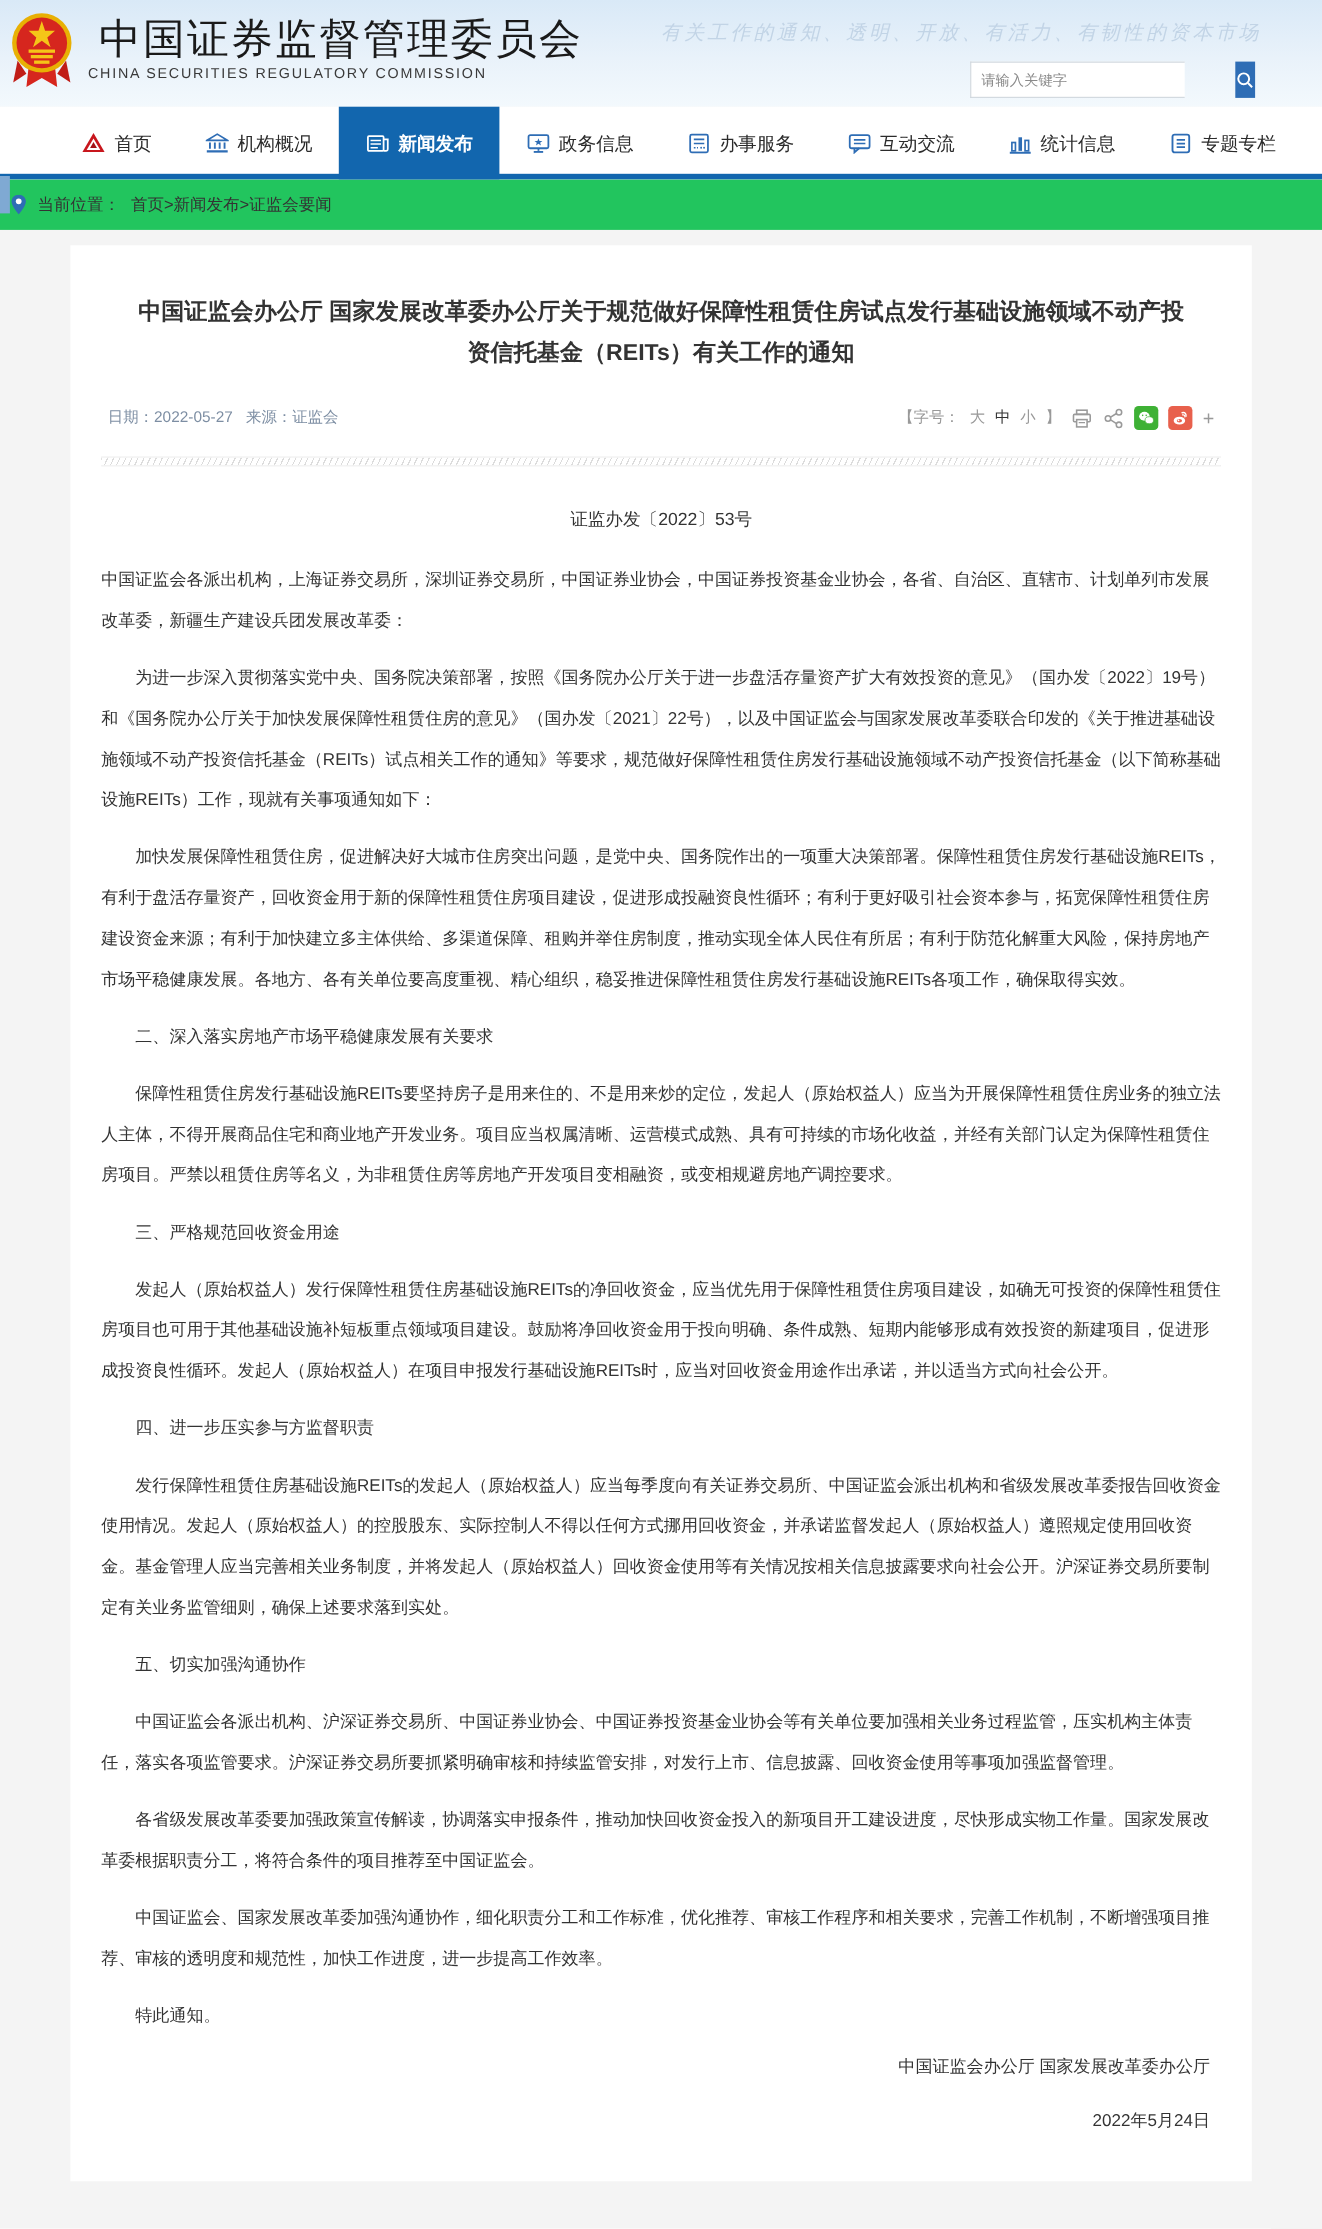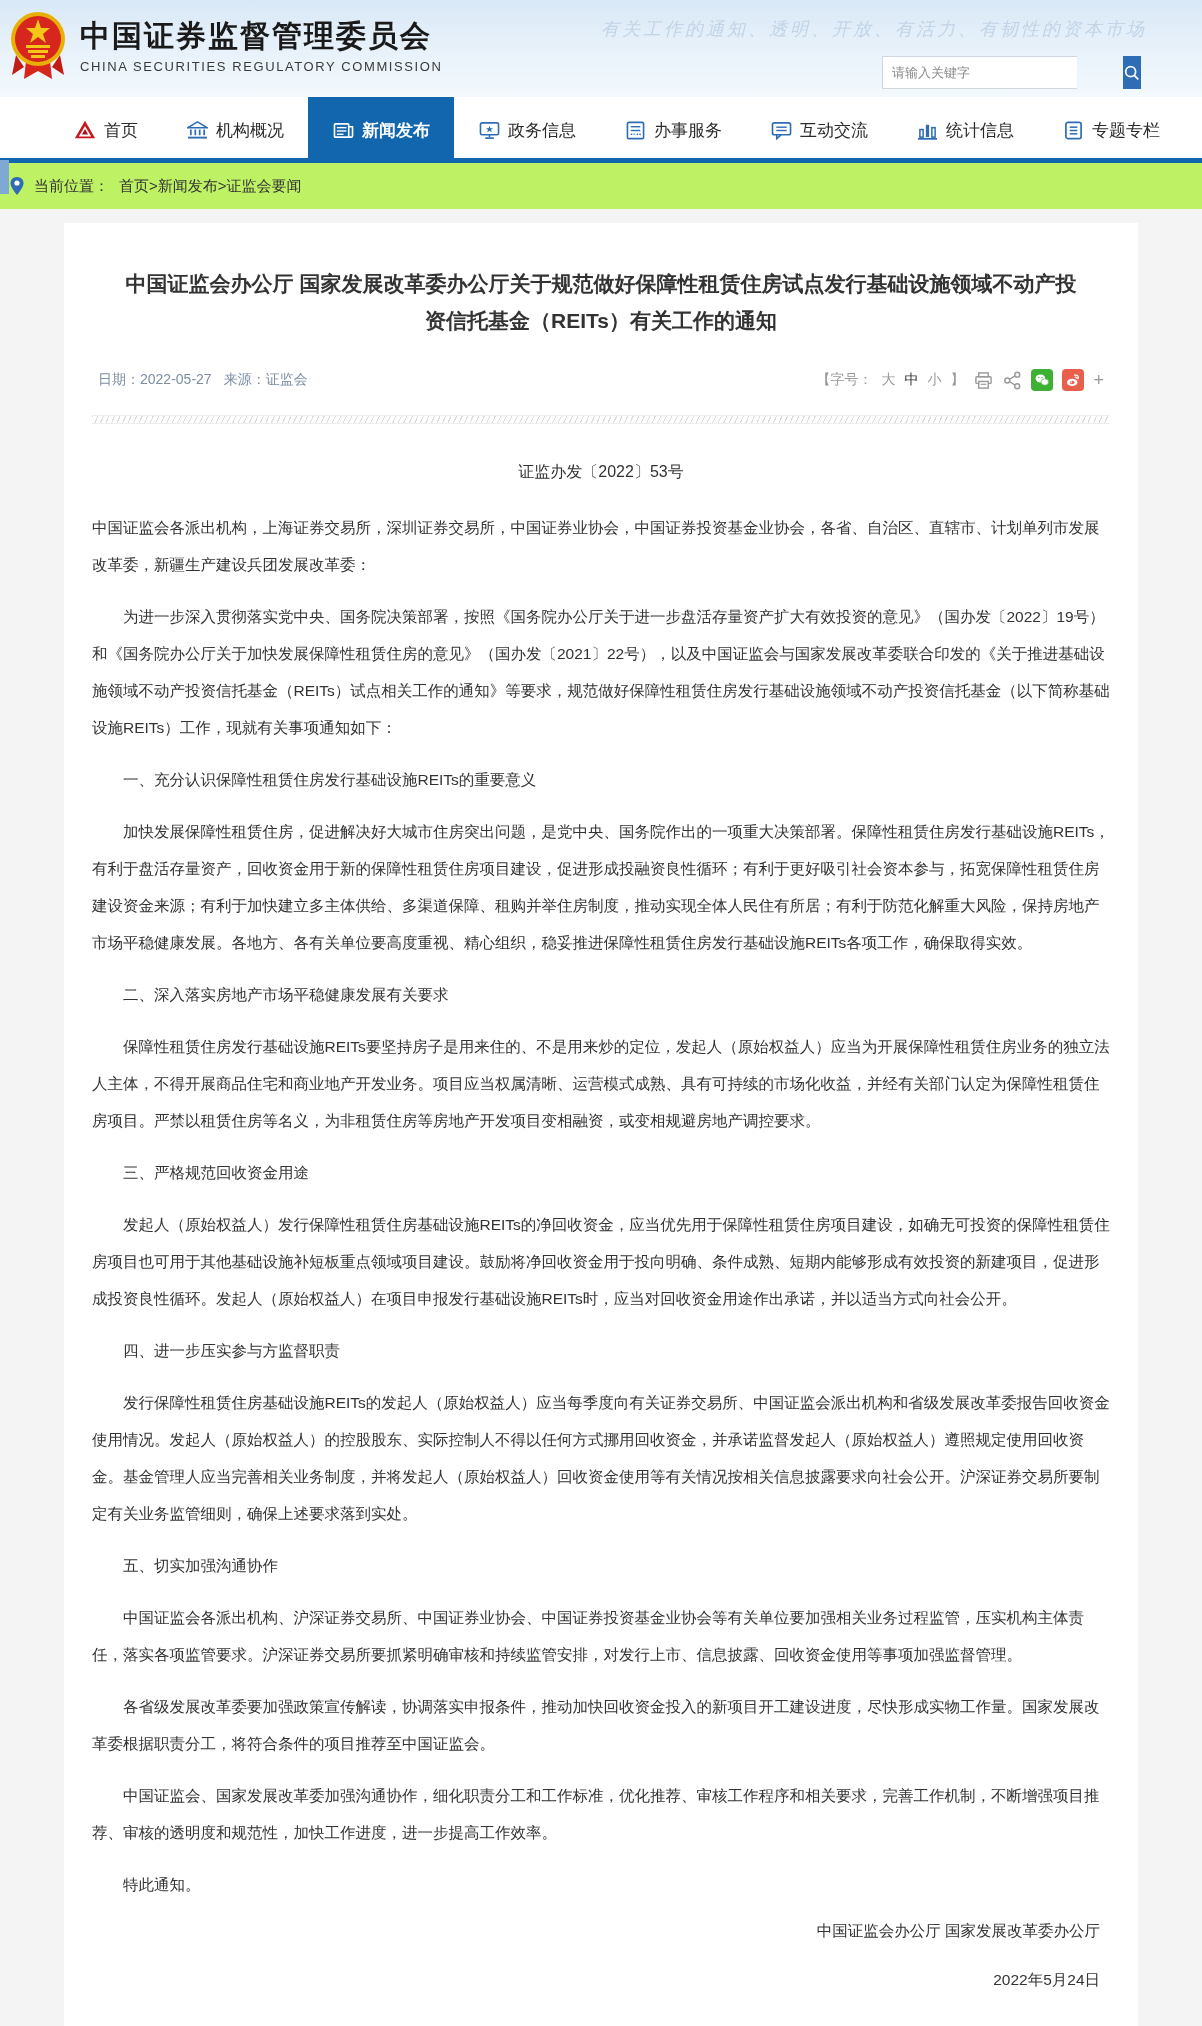--- a/index.html
+++ b/index.html
@@ -13,21 +13,21 @@
   }
   
   .site-header{
     height:97px;
     background:linear-gradient(180deg,#d9e9f7 0%, #e9f2fa 55%, #f3f9fd 100%);
     position:relative;
   }
   .brand{ position:absolute; left:10px; top:9px; display:flex; align-items:center; }
   .emblem{ width:56px; height:74px; flex:0 0 auto; }
   .brand-text{ margin-left:14px; }
-  .org-title{ font-size:30px; font-weight:bold; color:#1a1a1a; letter-spacing:2px; line-height:34px; }
+  .org-title{ font-size:38px; font-weight:normal; color:#1a1a1a; letter-spacing:2px; line-height:34px;margin-left:10px; }
   .org-subtitle{ font-size:13px; color:#3a3a3a; letter-spacing:1.6px; margin-top:6px; }
   .slogan{
     position:absolute; top:17px; right:55px;
     font-size:18px; font-style:italic; letter-spacing:3px;
     color:#c2d4e6;
     font-family:"Liberation Serif","DejaVu Serif",serif;
   }
   .search-box{
     position:absolute; top:56px; right:82px;
     width:238px; height:33px; display:flex;gap:46px;
@@ -59,21 +59,21 @@
   }
   .nav-item .nav-label{ font-size:17px; color:#2b2b2b; white-space:nowrap; }
   .nav-item.active{ background:#1266ae;justify-content:flex-end; }
   .nav-item.active .nav-label{ color:#fff; font-weight:bold; }
   .nav-icon{ display:inline-flex; width:22px; height:22px; align-items:center; justify-content:center; }
   .left-accent{
     position:absolute; left:0; top:160px; width:9px; height:34px; background:#7fa9d3;
   }
   
   .breadcrumb-bar{
-    height:46px; background:#bef264;
+    height:46px; background:#22c55e;
     display:flex; align-items:center; padding-left:10px;
   }
   .crumb-pin{ width:14px; height:18px; margin-right:10px; display:inline-flex; }
   .breadcrumb-bar span{ font-size:15px; color:#333; }
   .crumb-path{ margin-left:10px; cursor:pointer; }
   
   .content-card{
     width:1074px; margin:14px auto 0 auto; background:#fff;
     min-height:1760px; padding:42px 28px 40px 28px;
   }
@@ -307,21 +307,20 @@
     </div>
   </div>
 
   <div class="divider-hatched"></div>
 
   <div class="doc-number">证监办发〔2022〕53号</div>
 
   <div class="article-body" id="article-body">
       <div class="para address">中国证监会各派出机构，上海证券交易所，深圳证券交易所，中国证券业协会，中国证券投资基金业协会，各省、自治区、直辖市、计划单列市发展改革委，新疆生产建设兵团发展改革委：</div>
       <div class="para body">为进一步深入贯彻落实党中央、国务院决策部署，按照《国务院办公厅关于进一步盘活存量资产扩大有效投资的意见》（国办发〔2022〕19号）和《国务院办公厅关于加快发展保障性租赁住房的意见》（国办发〔2021〕22号），以及中国证监会与国家发展改革委联合印发的《关于推进基础设施领域不动产投资信托基金（REITs）试点相关工作的通知》等要求，规范做好保障性租赁住房发行基础设施领域不动产投资信托基金（以下简称基础设施REITs）工作，现就有关事项通知如下：</div>
-      <div class="para heading">一、充分认识保障性租赁住房发行基础设施REITs的重要意义</div>
       <div class="para body">加快发展保障性租赁住房，促进解决好大城市住房突出问题，是党中央、国务院作出的一项重大决策部署。保障性租赁住房发行基础设施REITs，有利于盘活存量资产，回收资金用于新的保障性租赁住房项目建设，促进形成投融资良性循环；有利于更好吸引社会资本参与，拓宽保障性租赁住房建设资金来源；有利于加快建立多主体供给、多渠道保障、租购并举住房制度，推动实现全体人民住有所居；有利于防范化解重大风险，保持房地产市场平稳健康发展。各地方、各有关单位要高度重视、精心组织，稳妥推进保障性租赁住房发行基础设施REITs各项工作，确保取得实效。</div>
       <div class="para heading">二、深入落实房地产市场平稳健康发展有关要求</div>
       <div class="para body">保障性租赁住房发行基础设施REITs要坚持房子是用来住的、不是用来炒的定位，发起人（原始权益人）应当为开展保障性租赁住房业务的独立法人主体，不得开展商品住宅和商业地产开发业务。项目应当权属清晰、运营模式成熟、具有可持续的市场化收益，并经有关部门认定为保障性租赁住房项目。严禁以租赁住房等名义，为非租赁住房等房地产开发项目变相融资，或变相规避房地产调控要求。</div>
       <div class="para heading">三、严格规范回收资金用途</div>
       <div class="para body">发起人（原始权益人）发行保障性租赁住房基础设施REITs的净回收资金，应当优先用于保障性租赁住房项目建设，如确无可投资的保障性租赁住房项目也可用于其他基础设施补短板重点领域项目建设。鼓励将净回收资金用于投向明确、条件成熟、短期内能够形成有效投资的新建项目，促进形成投资良性循环。发起人（原始权益人）在项目申报发行基础设施REITs时，应当对回收资金用途作出承诺，并以适当方式向社会公开。</div>
       <div class="para heading">四、进一步压实参与方监督职责</div>
       <div class="para body">发行保障性租赁住房基础设施REITs的发起人（原始权益人）应当每季度向有关证券交易所、中国证监会派出机构和省级发展改革委报告回收资金使用情况。发起人（原始权益人）的控股股东、实际控制人不得以任何方式挪用回收资金，并承诺监督发起人（原始权益人）遵照规定使用回收资金。基金管理人应当完善相关业务制度，并将发起人（原始权益人）回收资金使用等有关情况按相关信息披露要求向社会公开。沪深证券交易所要制定有关业务监管细则，确保上述要求落到实处。</div>
       <div class="para heading">五、切实加强沟通协作</div>
       <div class="para body">中国证监会各派出机构、沪深证券交易所、中国证券业协会、中国证券投资基金业协会等有关单位要加强相关业务过程监管，压实机构主体责任，落实各项监管要求。沪深证券交易所要抓紧明确审核和持续监管安排，对发行上市、信息披露、回收资金使用等事项加强监督管理。</div>
       <div class="para body">各省级发展改革委要加强政策宣传解读，协调落实申报条件，推动加快回收资金投入的新项目开工建设进度，尽快形成实物工作量。国家发展改革委根据职责分工，将符合条件的项目推荐至中国证监会。</div>

